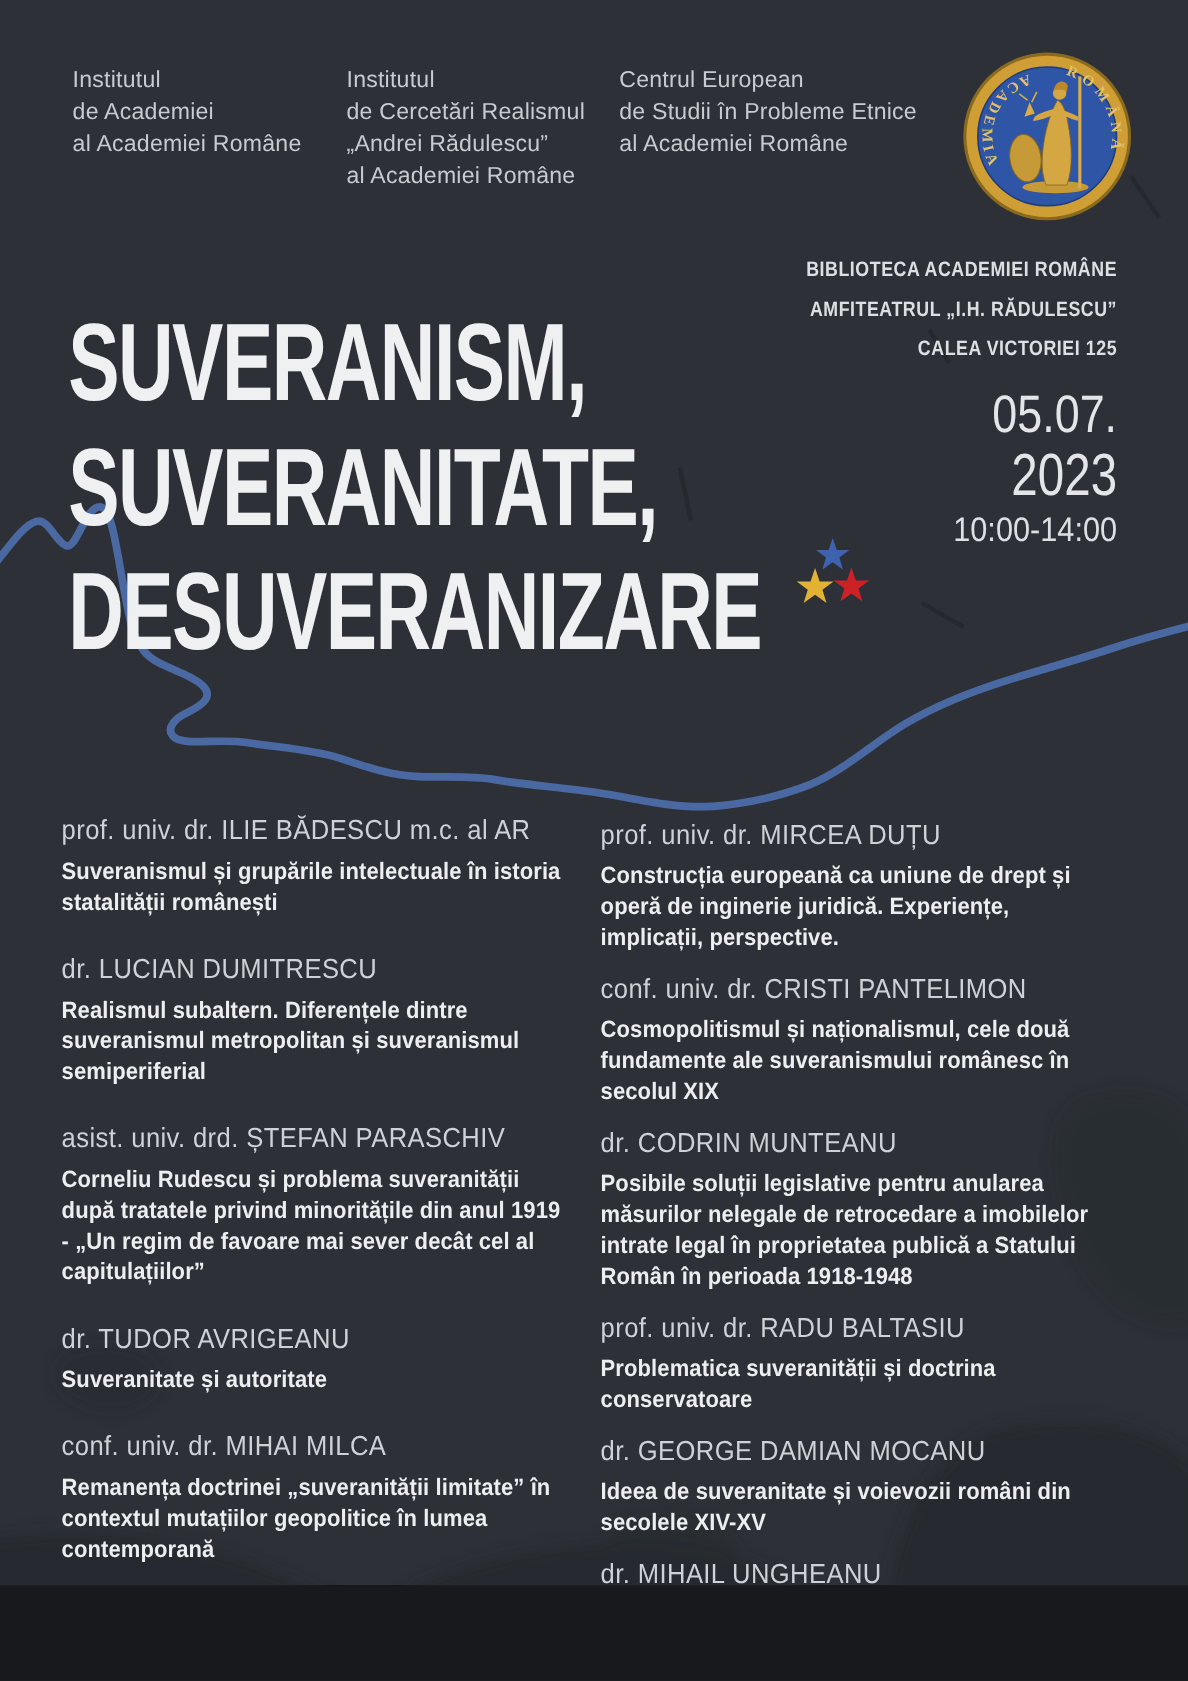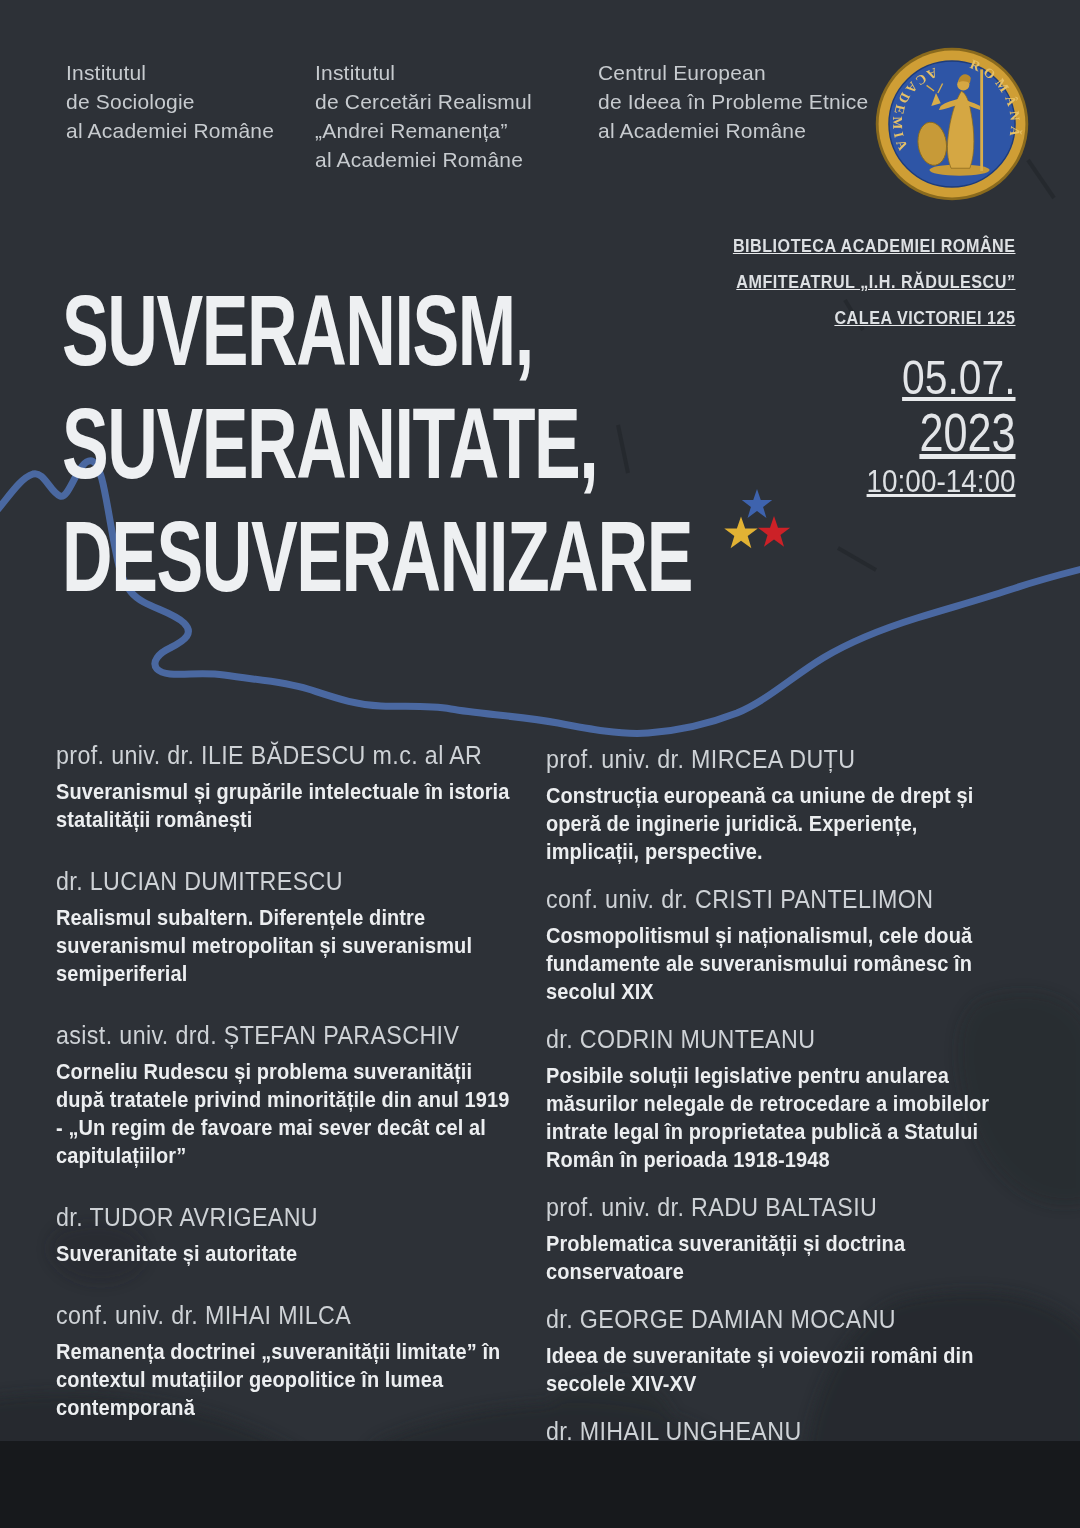--- a/index.html
+++ b/index.html
@@ -8,36 +8,36 @@
     background:#2d3137;overflow:hidden;
     font-family:"Liberation Sans","DejaVu Sans",sans-serif;
     color:#e8eaec;
   }
   svg.bg{position:absolute;left:0;top:0;width:1080px;height:1528px;}
 
   
   .inst{position:absolute;top:58px;font-size:21px;line-height:29px;color:#c7cbcf;letter-spacing:.2px;}
   .inst-1{left:66px;}
   .inst-2{left:315px;}
-  .inst-3{left:598px;}
+  .inst-3{left:563px;}
 
   
   .seal{position:absolute;left:872px;top:44px;width:160px;height:160px;}
 
   
   .title{position:absolute;left:62px;top:238px;margin-top:36px;}
   .title-line{
     font-size:100px;font-weight:700;color:#eef0f2;line-height:113px;
     letter-spacing:-2px;white-space:nowrap;
     transform:scaleX(0.7);transform-origin:left top;
   }
   .title-stars{position:absolute;left:704px;top:478px;width:110px;height:85px;}
 
   
-  .event-info{position:absolute;right:64px;top:228px;text-align:right;text-decoration:underline;}
+  .event-info{position:absolute;right:64px;top:228px;text-align:right;}
   .venue-line{
     font-size:19px;font-weight:700;color:#dde0e3;line-height:36px;letter-spacing:.6px;
     transform:scaleX(0.85);transform-origin:right top;white-space:nowrap;
   }
   .date-top{
     font-size:48px;font-weight:400;color:#e3e5e8;line-height:52px;margin-top:16px;
     transform:scaleX(0.85);transform-origin:right top;white-space:nowrap;
   }
   .date-year{
     font-size:54px;font-weight:400;color:#e3e5e8;line-height:56px;
@@ -89,32 +89,32 @@
          C 102,464 106,500 113,537 C 118,564 121,580 131,592 C 143,607 170,610 184,623
          C 194,633 186,640 170,648 C 159,653 151,662 157,669 C 166,679 196,671 224,675
          C 256,680 282,681 308,689 C 336,698 355,705 381,706 C 407,707 429,705 451,709
          C 479,714 519,716 558,723 C 589,729 621,735 648,733 C 676,731 706,725 737,713
          C 768,700 793,676 823,658 C 853,640 885,628 917,618 C 949,608 979,600 1009,590
          C 1033,582 1062,574 1086,568" fill="none" stroke="#4c6ca6" stroke-width="7" stroke-linecap="round" stroke-linejoin="round" opacity="0.95"></path>
   </svg>
 
   <div class="inst inst-1">
     <div>Institutul</div>
-    <div>de Sociologie</div>
+    <div>de Academiei</div>
     <div>al Academiei Române</div>
   </div>
   <div class="inst inst-2">
     <div>Institutul</div>
     <div>de Cercetări Realismul</div>
-    <div>„Andrei Remanența”</div>
+    <div>„Andrei Rădulescu”</div>
     <div>al Academiei Române</div>
   </div>
   <div class="inst inst-3">
     <div>Centrul European</div>
-    <div>de Ideea în Probleme Etnice</div>
+    <div>de Studii în Probleme Etnice</div>
     <div>al Academiei Române</div>
   </div>
 
   <div class="seal">
     <svg viewBox="0 0 170 170" width="160" height="160">
       <defs>
         <path id="arcL" d="M 69,25 A 62,62 0 0 0 34,121" fill="none"></path>
         <path id="arcR" d="M 101,25 A 62,62 0 0 1 136,121" fill="none"></path>
       </defs>
       <circle cx="85" cy="85" r="81" fill="#8a6a1d"></circle>

